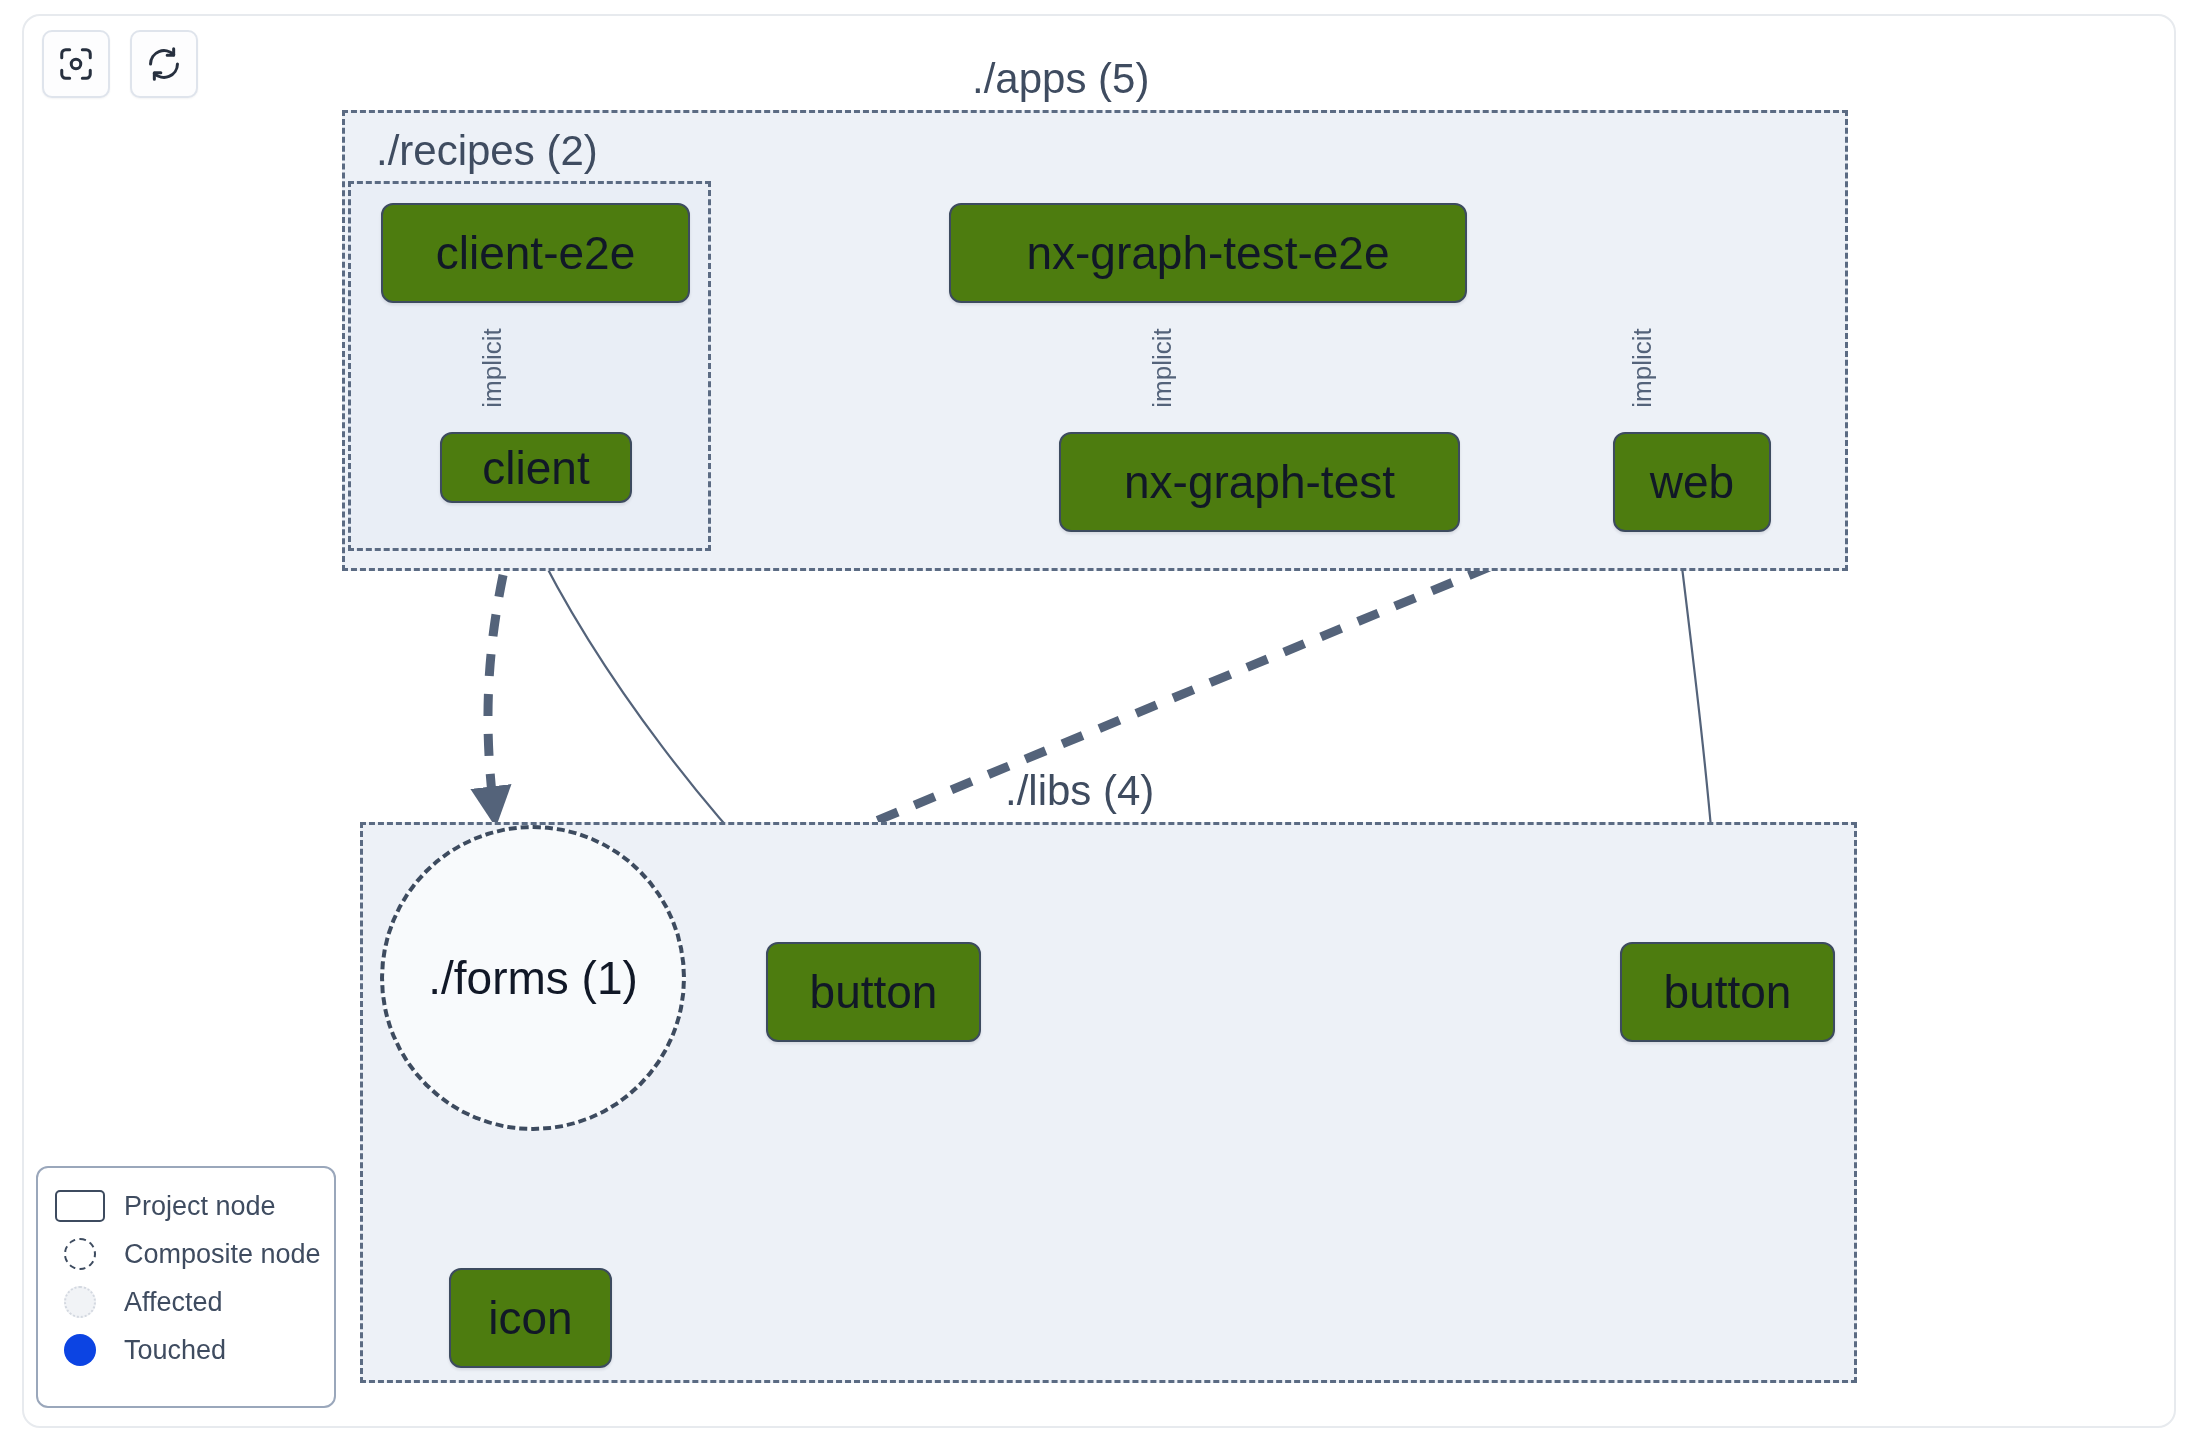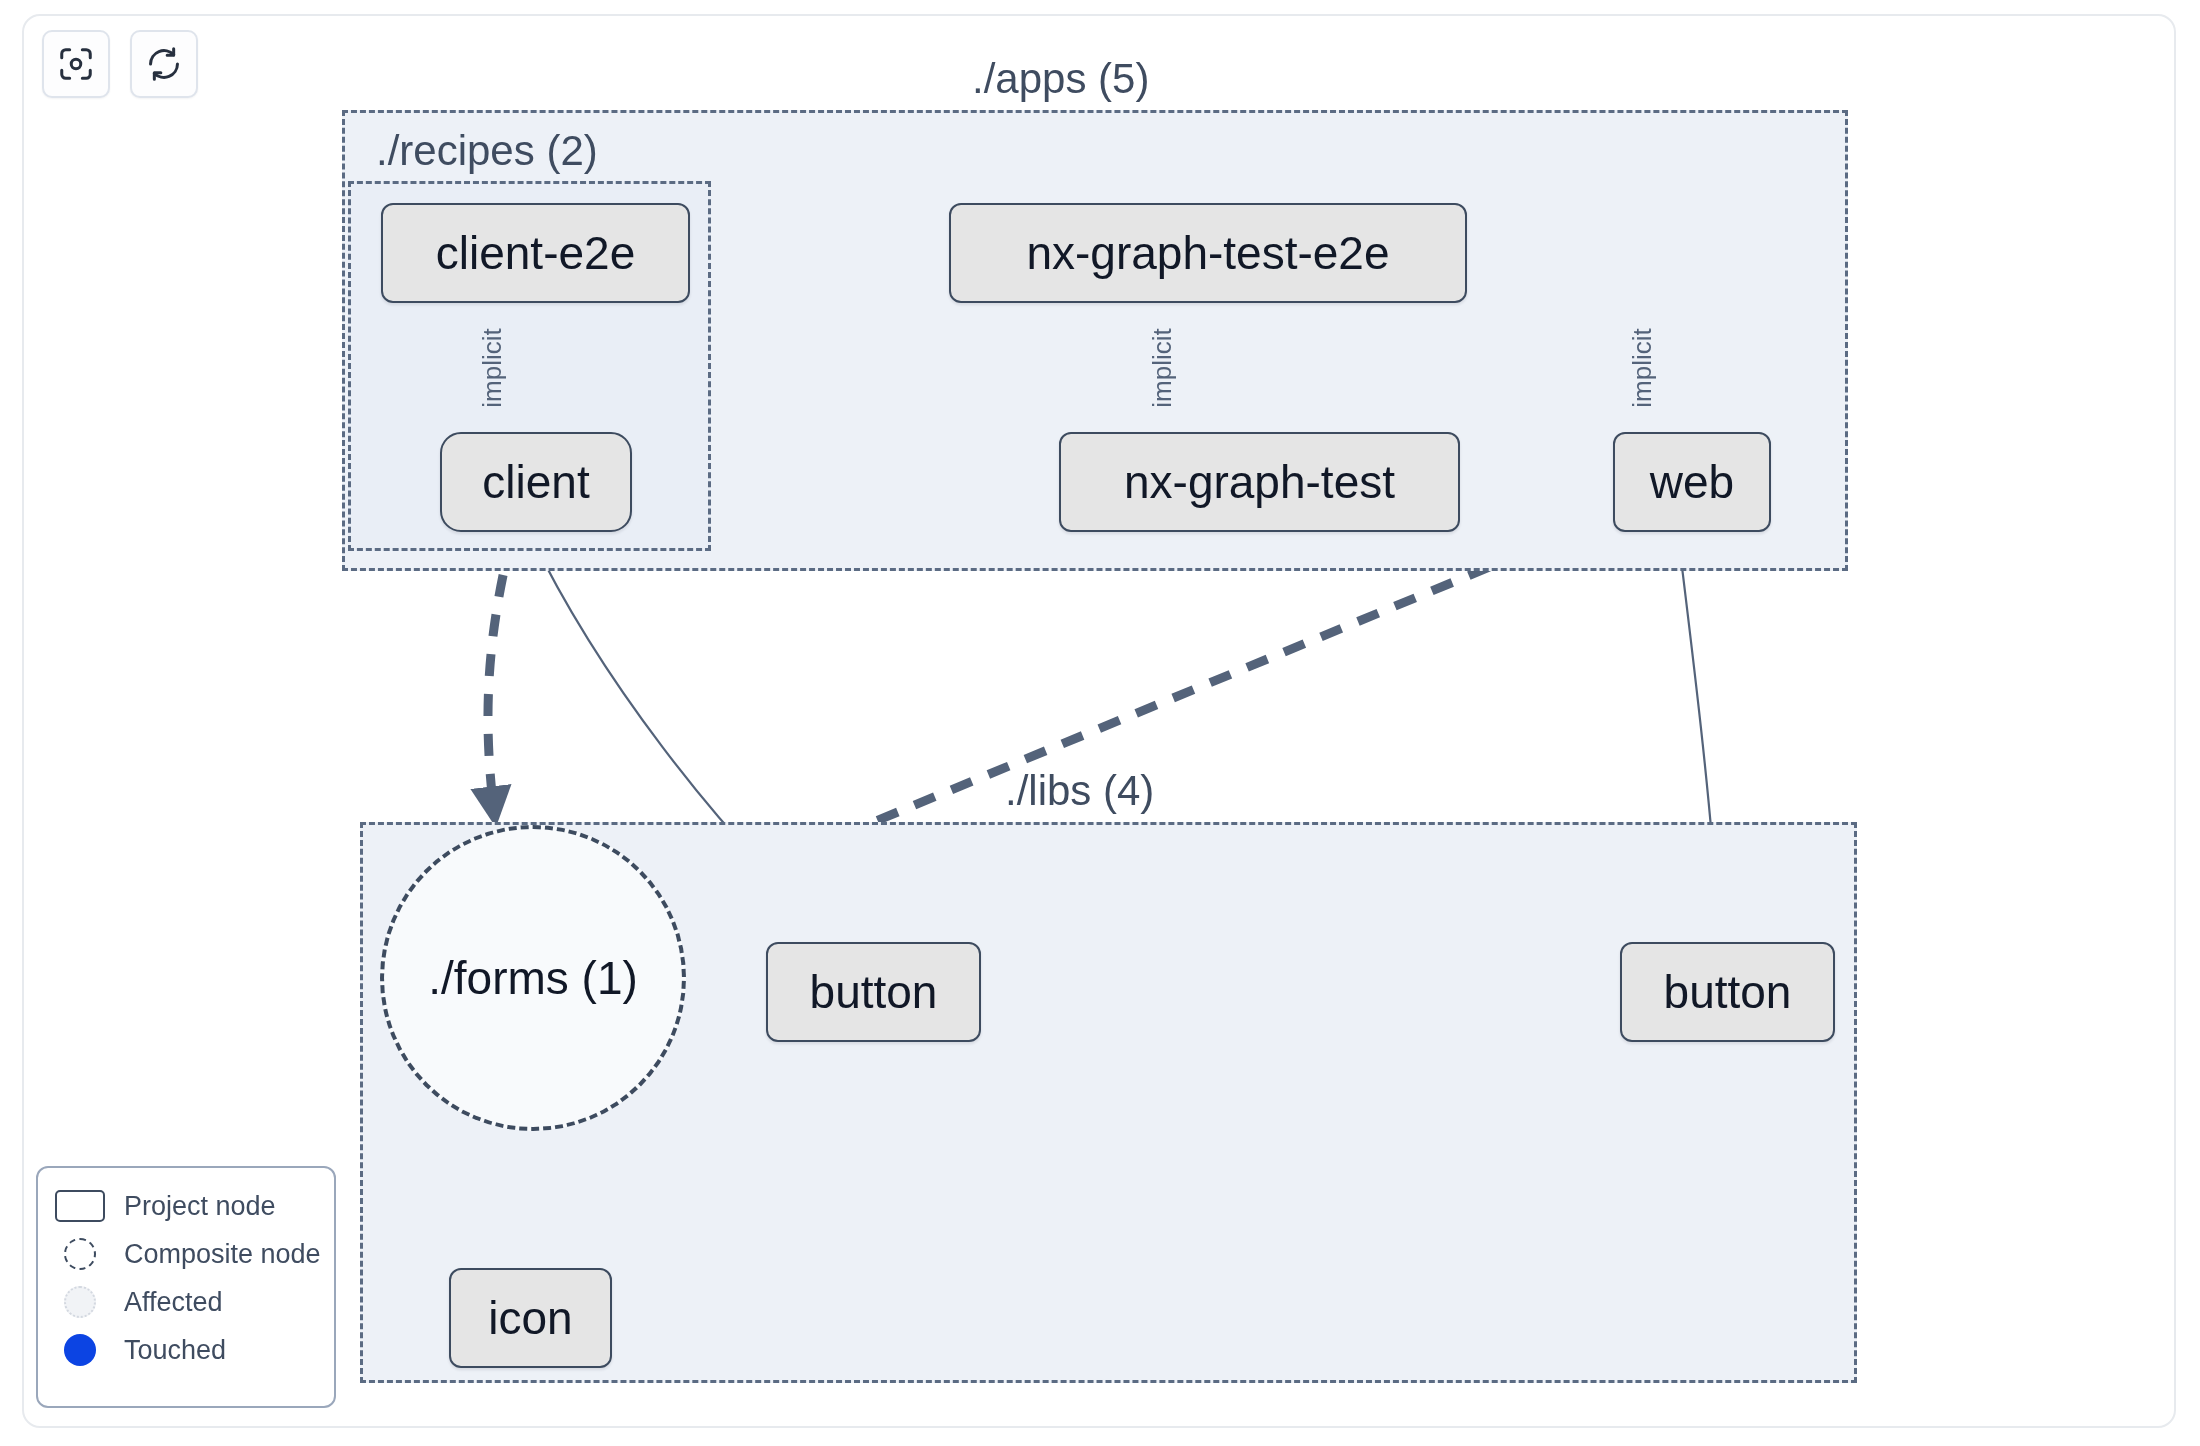--- a/index.html
+++ b/index.html
@@ -82,21 +82,21 @@
     font-size: 42px;
     line-height: 1;
     white-space: nowrap;
     z-index: 22;
     font-family: "Liberation Sans", sans-serif;
   }
 
   
   .node {
     position: absolute;
-    background: #e5e5e5;
+    background: #4d7c0f;
     border: 2.5px solid #3d4b5f;
     border-radius: 12px;
     display: flex;
     align-items: center;
     justify-content: center;
     color: #111827;
     font-size: 46px;
     white-space: nowrap;
     box-sizing: border-box;
     box-shadow: 0 2px 3px rgba(16,24,40,.10);
@@ -265,21 +265,21 @@
 
   <div class="node" style="left:381px; top:203px; width:309px; height:100px;">
     <span>client-e2e</span>
   </div>
 
   <div class="node" style="left:949px; top:203px; width:518px; height:100px;">
     <span>nx-graph-test-e2e</span>
   </div>
 
 
-  <div class="node" style="left:440px; top:432px; width:192px; height:100px;border-radius:21px;">
+  <div class="node" style="left:440px; top:432px; width:192px; height:71px;">
     <span>client</span>
   </div>
 
   <div class="node" style="left:1059px; top:432px; width:401px; height:100px;">
     <span>nx-graph-test</span>
   </div>
 
   <div class="node" style="left:1613px; top:432px; width:158px; height:100px;">
     <span>web</span>
   </div>

